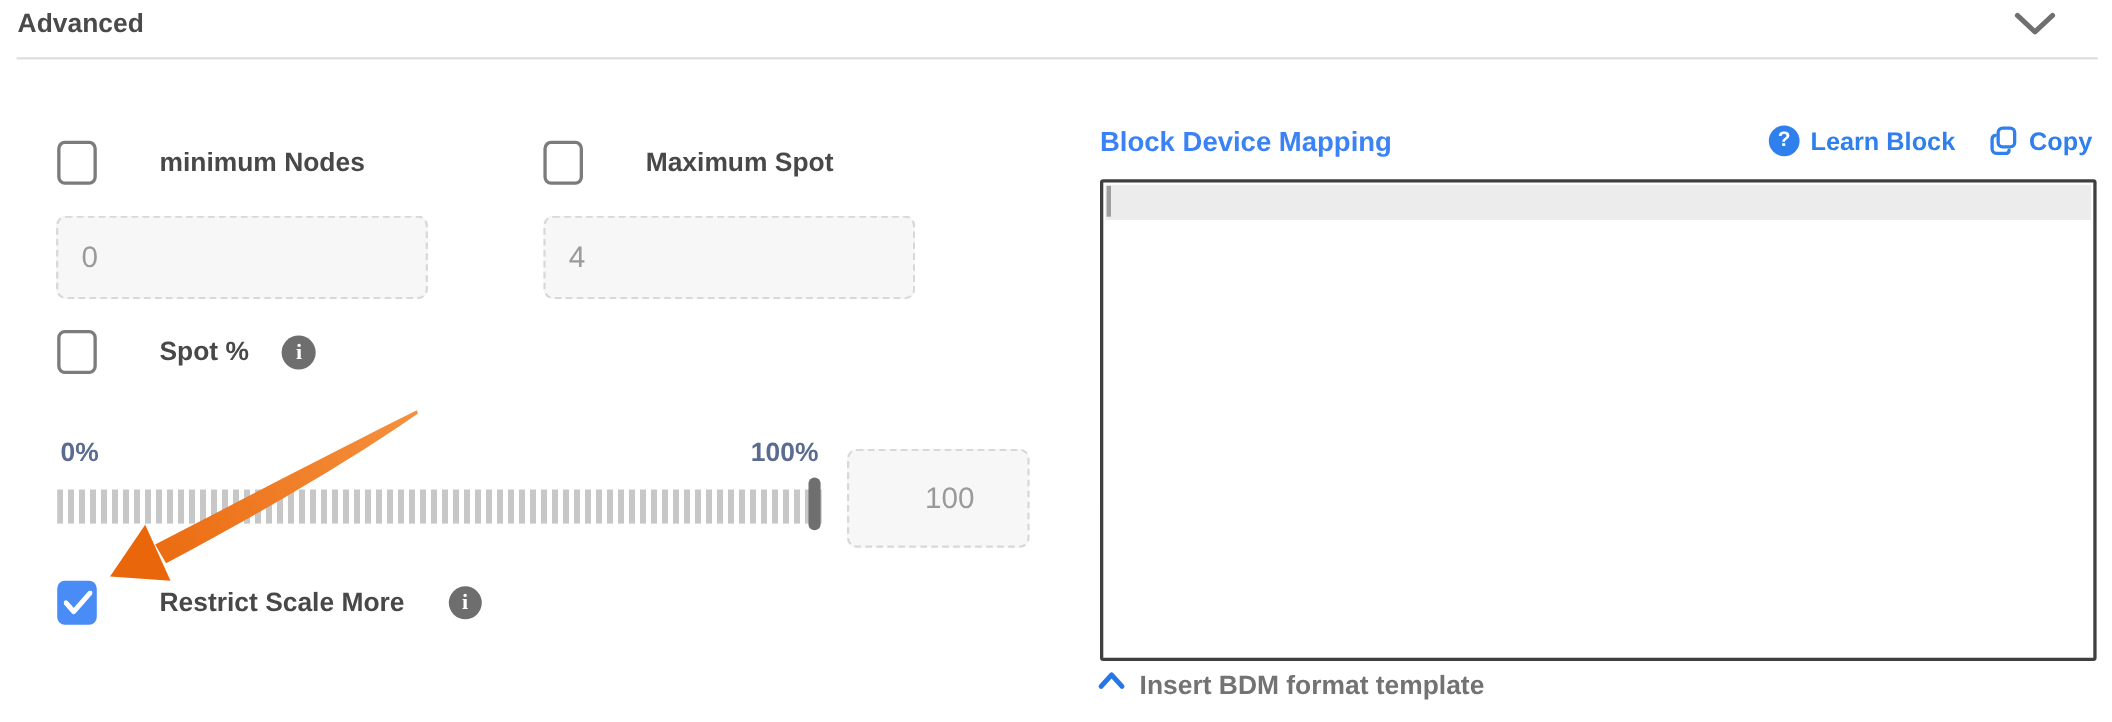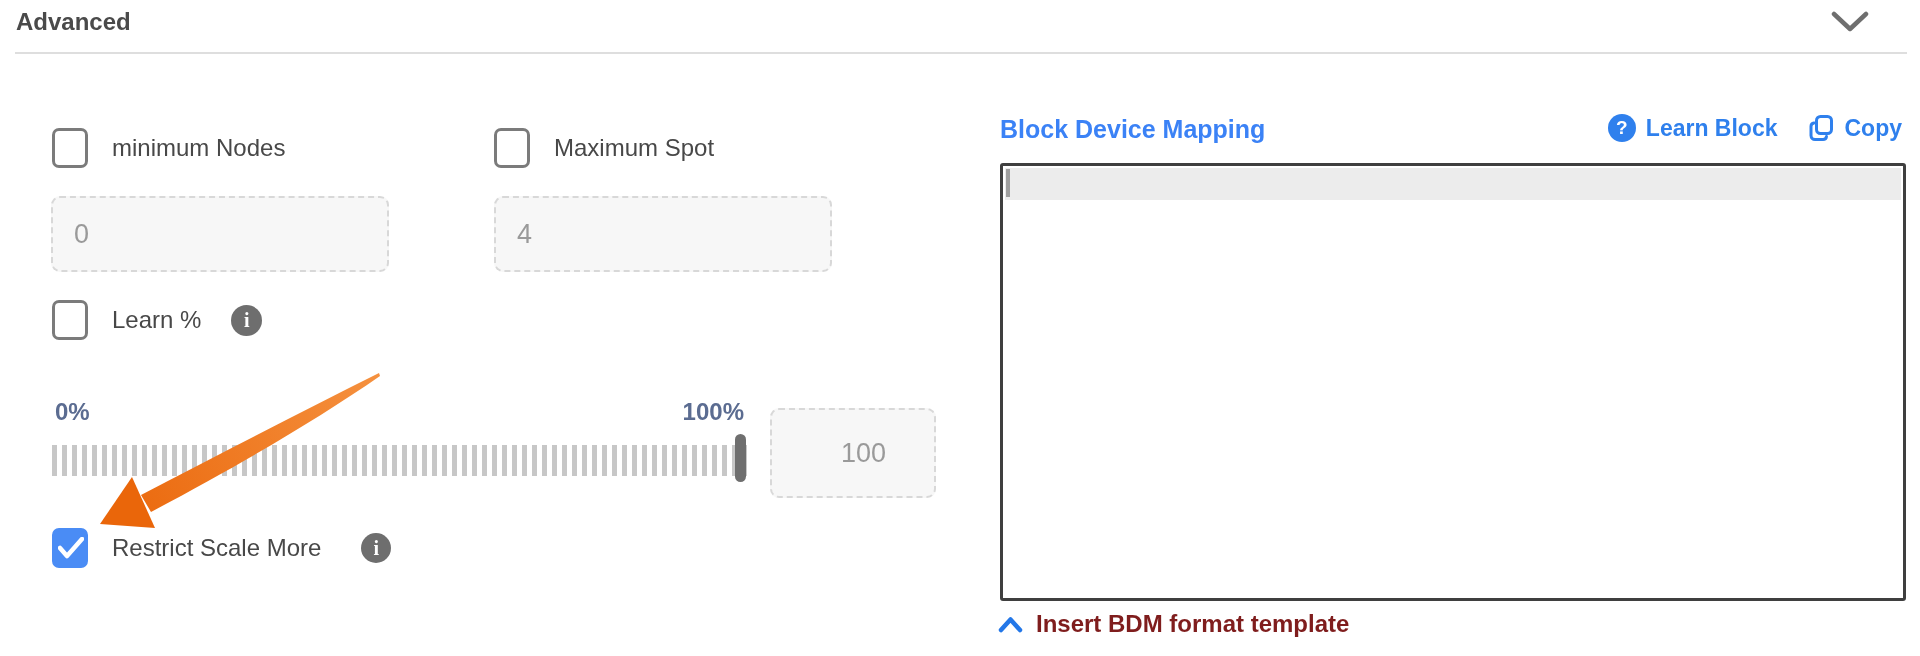--- a/index.html
+++ b/index.html
@@ -28,21 +28,21 @@
 
   
   .cb-group { position:absolute; display:flex; align-items:center; gap:24px; }
   .checkbox {
     width:36px; height:40px; flex:0 0 36px;
     border:3px solid #7b7b7b; border-radius:7px; background:#fff;
     cursor:pointer; position:relative;
   }
   .checkbox.checked { background:#4a8cf5; border-color:#4a8cf5; }
   .checkbox.checked svg { position:absolute; left:3px; top:6px; }
-  .cb-label { font-size:24px; font-weight:400; color:#484848; white-space:nowrap; }
+  .cb-label { font-size:24px; font-weight:700; color:#484848; white-space:nowrap;margin-left:33px; }
 
   .info-icon {
     width:31px; height:31px; border-radius:50%;
     background:#6e6e6e; color:#fff;
     display:flex; align-items:center; justify-content:center;
     font-family:"Liberation Serif", serif;
     font-size:20px; font-weight:700; cursor:pointer; flex:0 0 31px;
   }
 
   
@@ -98,24 +98,24 @@
   .editor-active-line {
     position:absolute; left:2px; right:2px; top:2px; height:32px;
     background:#ececec;
   }
   .editor-cursor {
     position:absolute; left:3px; top:3px; width:4px; height:28px;
     background:#9e9e9e;
   }
   .insert-link {
     position:absolute; left:998px; top:610px;
-    display:flex; align-items:center; gap:13px;
+    display:flex; align-items:flex-start; gap:13px;
     background:none; border:none; cursor:pointer; padding:0;
     font-family:"Liberation Sans", sans-serif;
-    font-size:24px; font-weight:600; color:#7f1d1d;
+    font-size:24px; font-weight:600; color:#737373;
   }
 
   
   .arrow-overlay {
     position:absolute; left:0; top:0; width:1920px; height:656px;
     pointer-events:none; z-index:5;
   }
 </style>
 </head>
 <body>
@@ -139,21 +139,21 @@
   <input class="dashed-input" style="left: 51px; top: 196px; width: 338px; height: 76px;" readonly="" value="0">
 
   <div class="cb-group" style="left:494px; top:128px;">
     <div class="checkbox" role="checkbox" aria-checked="false"></div>
     <div class="cb-label">Maximum Spot</div>
   </div>
   <input class="dashed-input" style="left: 494px; top: 196px; width: 338px; height: 76px;" readonly="" value="4">
 
   <div class="cb-group" style="left:52px; top:300px;">
     <div class="checkbox" role="checkbox" aria-checked="false"></div>
-    <div class="cb-label">Learn %</div>
+    <div class="cb-label">Spot %</div>
     <div class="info-icon" style="margin-left:6px;">
       <span>i</span>
     </div>
   </div>
 
   <div class="slider-label" style="left:55px; top:398px;">0%</div>
   <div class="slider-label" style="left:678px; top:398px; width:66px; text-align:right;">100%</div>
   <div class="slider-track"></div>
   <div class="slider-handle"></div>
   <input class="dashed-input" style="left: 770px; top: 408px; width: 166px; height: 90px; text-align: center;" readonly="" value="100">

